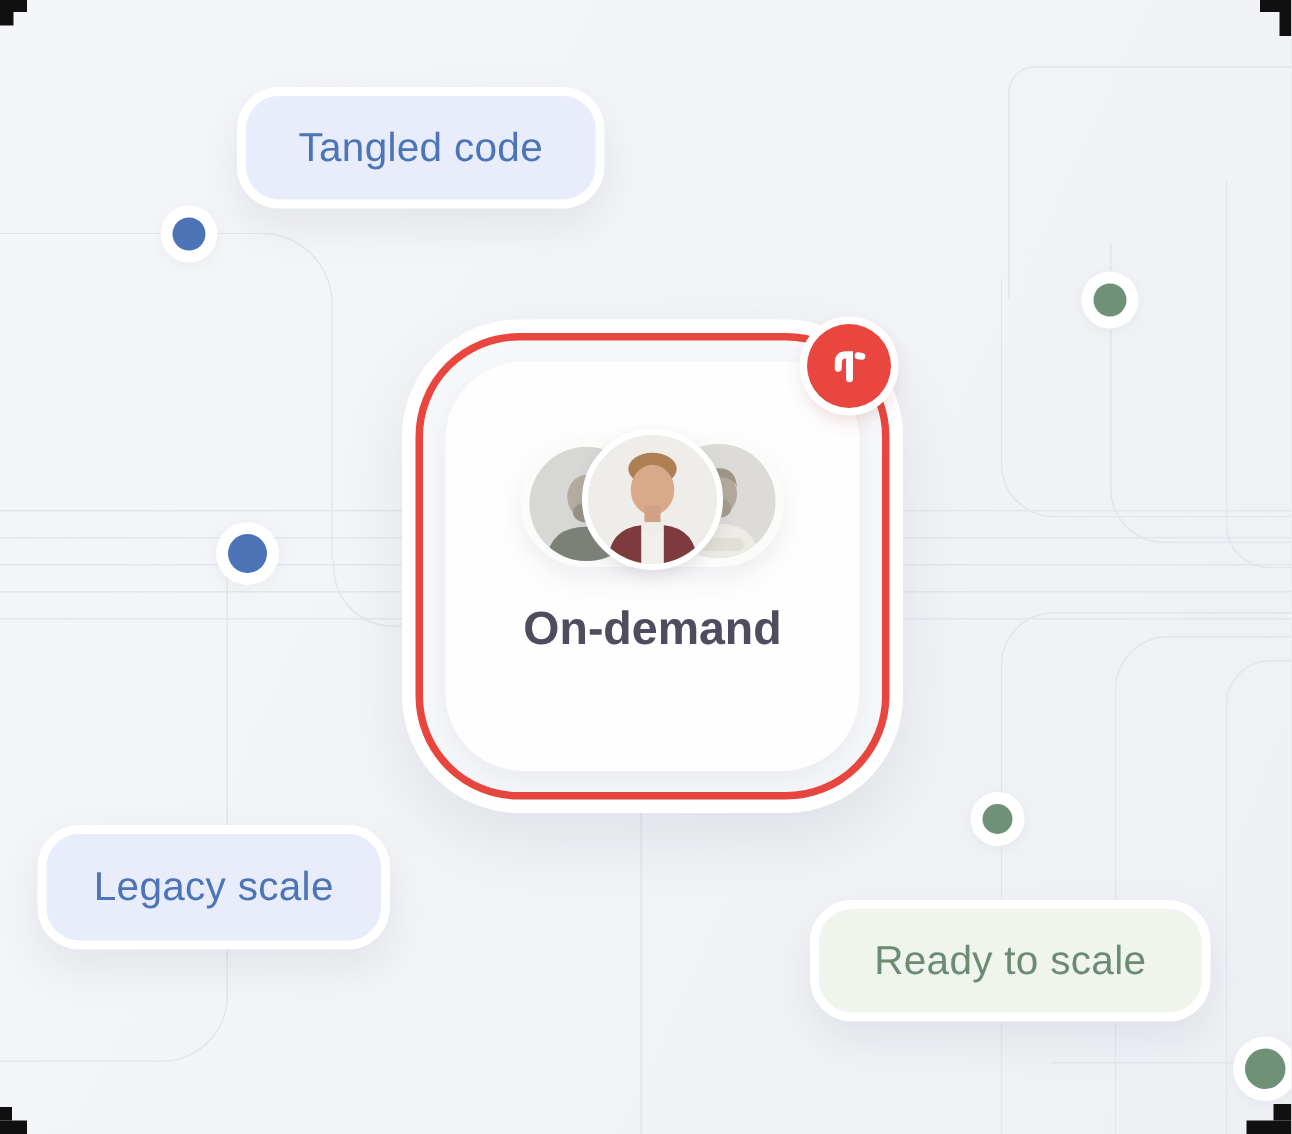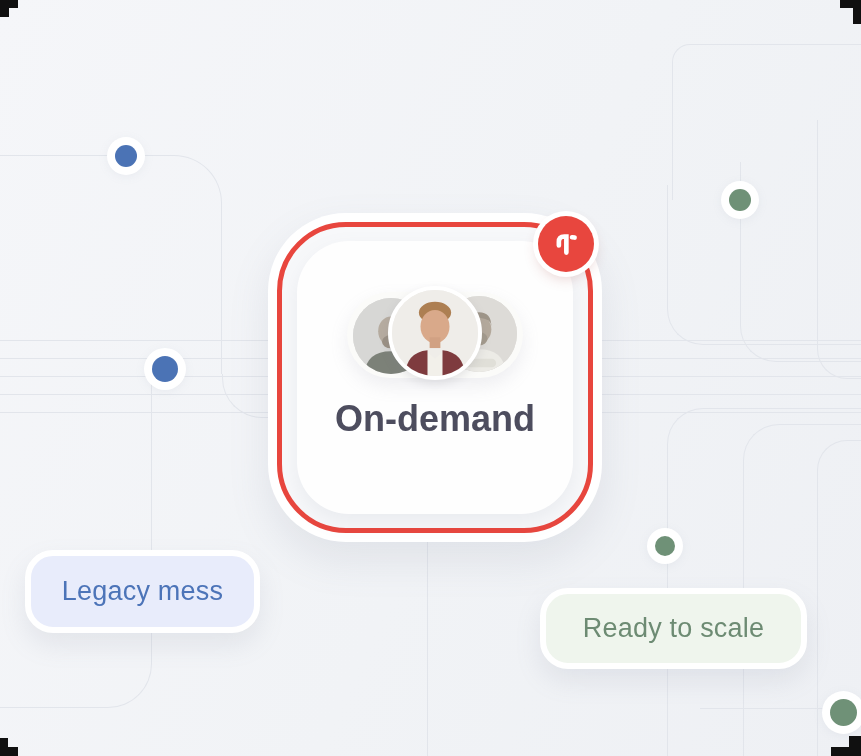--- a/index.html
+++ b/index.html
@@ -48,21 +48,21 @@
   .avatar-pill-bg{position:absolute;left:-8px;top:0px;right:-8px;bottom:0px;
                   background:#fbfbf9;border-radius:46px;
                   box-shadow:0 8px 18px rgba(140,145,160,.14);}
   .avatar{position:absolute;border-radius:50%;overflow:hidden;}
   .avatar svg{display:block;width:100%;height:100%;}
   .avatar-left{left:-2px;top:6px;width:76px;height:76px;background:#d7d7d5;z-index:1;}
   .avatar-right{right:-2px;top:4px;width:76px;height:76px;background:#dddbd7;z-index:1;}
   .avatar-center{left:50%;top:-6px;transform:translateX(-50%);width:94px;height:94px;
                  background:#efede9;border:4px solid #ffffff;z-index:2;
                  box-shadow:0 4px 10px rgba(130,130,140,.18);}
-  .card-title{margin-top:22px;text-align:center;font-size:36px;line-height:37px;font-weight:600;}
+  .card-title{margin-top:22px;text-align:center;font-size:31px;line-height:37px;font-weight:600;}
   .card-title .line1{color:var(--title-dark,#4d4d5e);}
   .card-title .line2{color:var(--accent-red,#e8463e);}
   
   .corner{position:absolute;z-index:8;pointer-events:none;}
   .corner span{position:absolute;background:var(--corner-mark,#101010);display:block;}
 </style>
 </head>
 <body>
 
 <div id="stage">
@@ -84,24 +84,27 @@
   <div class="tr t-tl" style="left:743px;top:424px;width:118px;height:332px;"></div>
   <div class="tr t-tl" style="left:817px;top:440px;width:44px;height:316px;border-top-left-radius:30px;"></div>
   <div class="tr t-hline" style="left:700px;top:708px;width:132px;"></div>
 
   <div class="dot dot-blue" style="left:115px;top:145px;width:22px;height:22px;"></div>
   <div class="dot dot-blue" style="left:152px;top:356px;width:26px;height:26px;"></div>
   <div class="dot dot-green" style="left:729px;top:189px;width:22px;height:22px;"></div>
   <div class="dot dot-green" style="left:655px;top:536px;width:20px;height:20px;"></div>
   <div class="dot dot-green" style="left:830px;top:699px;width:27px;height:27px;"></div>
 
+  <div class="pill pill-blue" style="left:158px;top:58px;width:245px;height:81px;">
+    <span>Tangled code</span>
+  </div>
   <div class="pill pill-blue" style="left:25px;top:550px;width:235px;height:83px;">
-    <span>Legacy mess</span>
+    <span>Legacy scale</span>
   </div>
-  <div class="pill pill-green" style="left:540px;top:588px;width:267px;height:81px;">
+  <div class="pill pill-green" style="left:540px;top:600px;width:267px;height:81px;">
     <span>Ready to scale</span>
   </div>
 
   <div class="card-glow">
     <div class="card-red">
       <div class="card-white">
 
         <div class="avatar-group">
           <div class="avatar-pill-bg"></div>
           <div class="avatar avatar-left">

